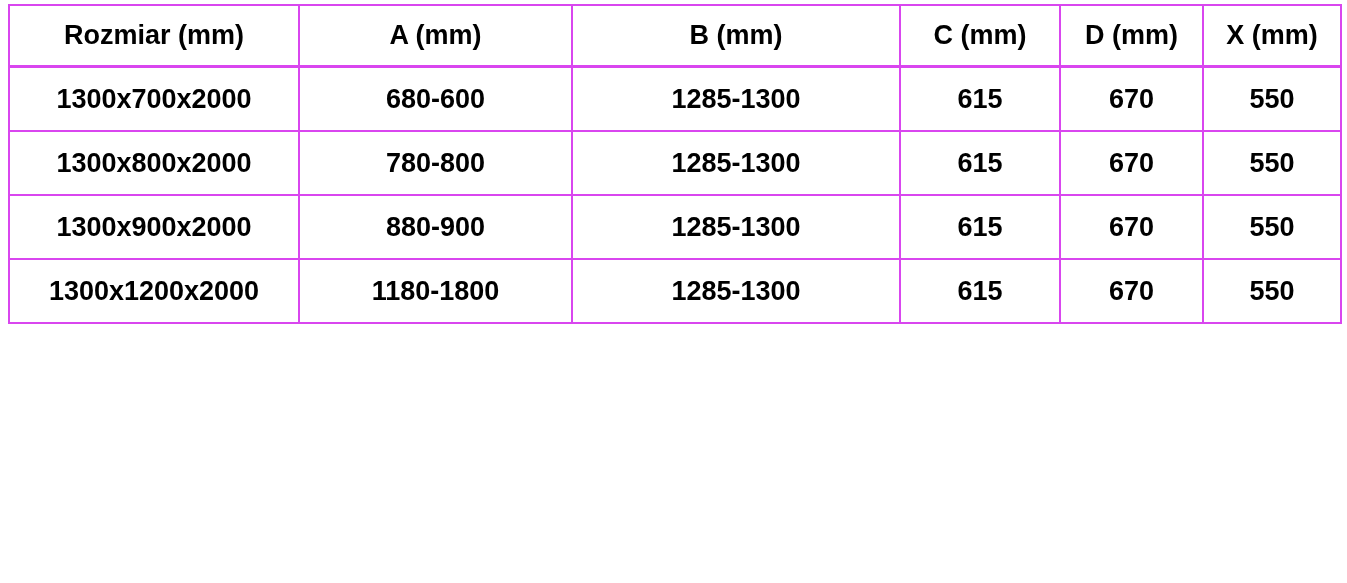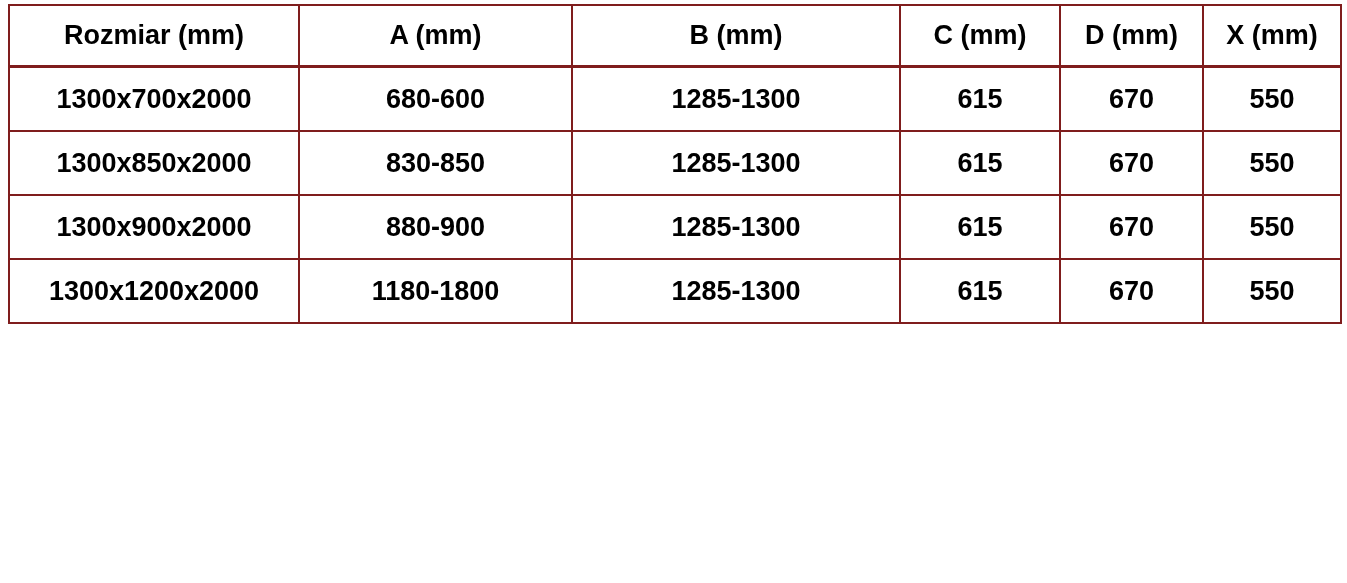--- a/index.html
+++ b/index.html
@@ -17,21 +17,21 @@
     top: 4px;
   }
   table.size-table {
     border-collapse: collapse;
     table-layout: fixed;
     width: 1332px;
     background: #ffffff;
   }
   table.size-table th,
   table.size-table td {
-    border: 2px solid #7f1d1d;
+    border: 2px solid #d946ef;
     text-align: center;
     vertical-align: middle;
     font-size: 27px;
     padding: 0;
     overflow: hidden;
     white-space: nowrap;
   }
   table.size-table th {
     font-weight: bold;
     height: 59px;              
@@ -75,22 +75,22 @@
     <tbody id="table-body">
         <tr>
           <td>1300x700x2000</td>
           <td>680-600</td>
           <td>1285-1300</td>
           <td>615</td>
           <td>670</td>
           <td>550</td>
         </tr>
         <tr>
-          <td>1300x850x2000</td>
-          <td>830-850</td>
+          <td>1300x800x2000</td>
+          <td>780-800</td>
           <td>1285-1300</td>
           <td>615</td>
           <td>670</td>
           <td>550</td>
         </tr>
         <tr>
           <td>1300x900x2000</td>
           <td>880-900</td>
           <td>1285-1300</td>
           <td>615</td>

